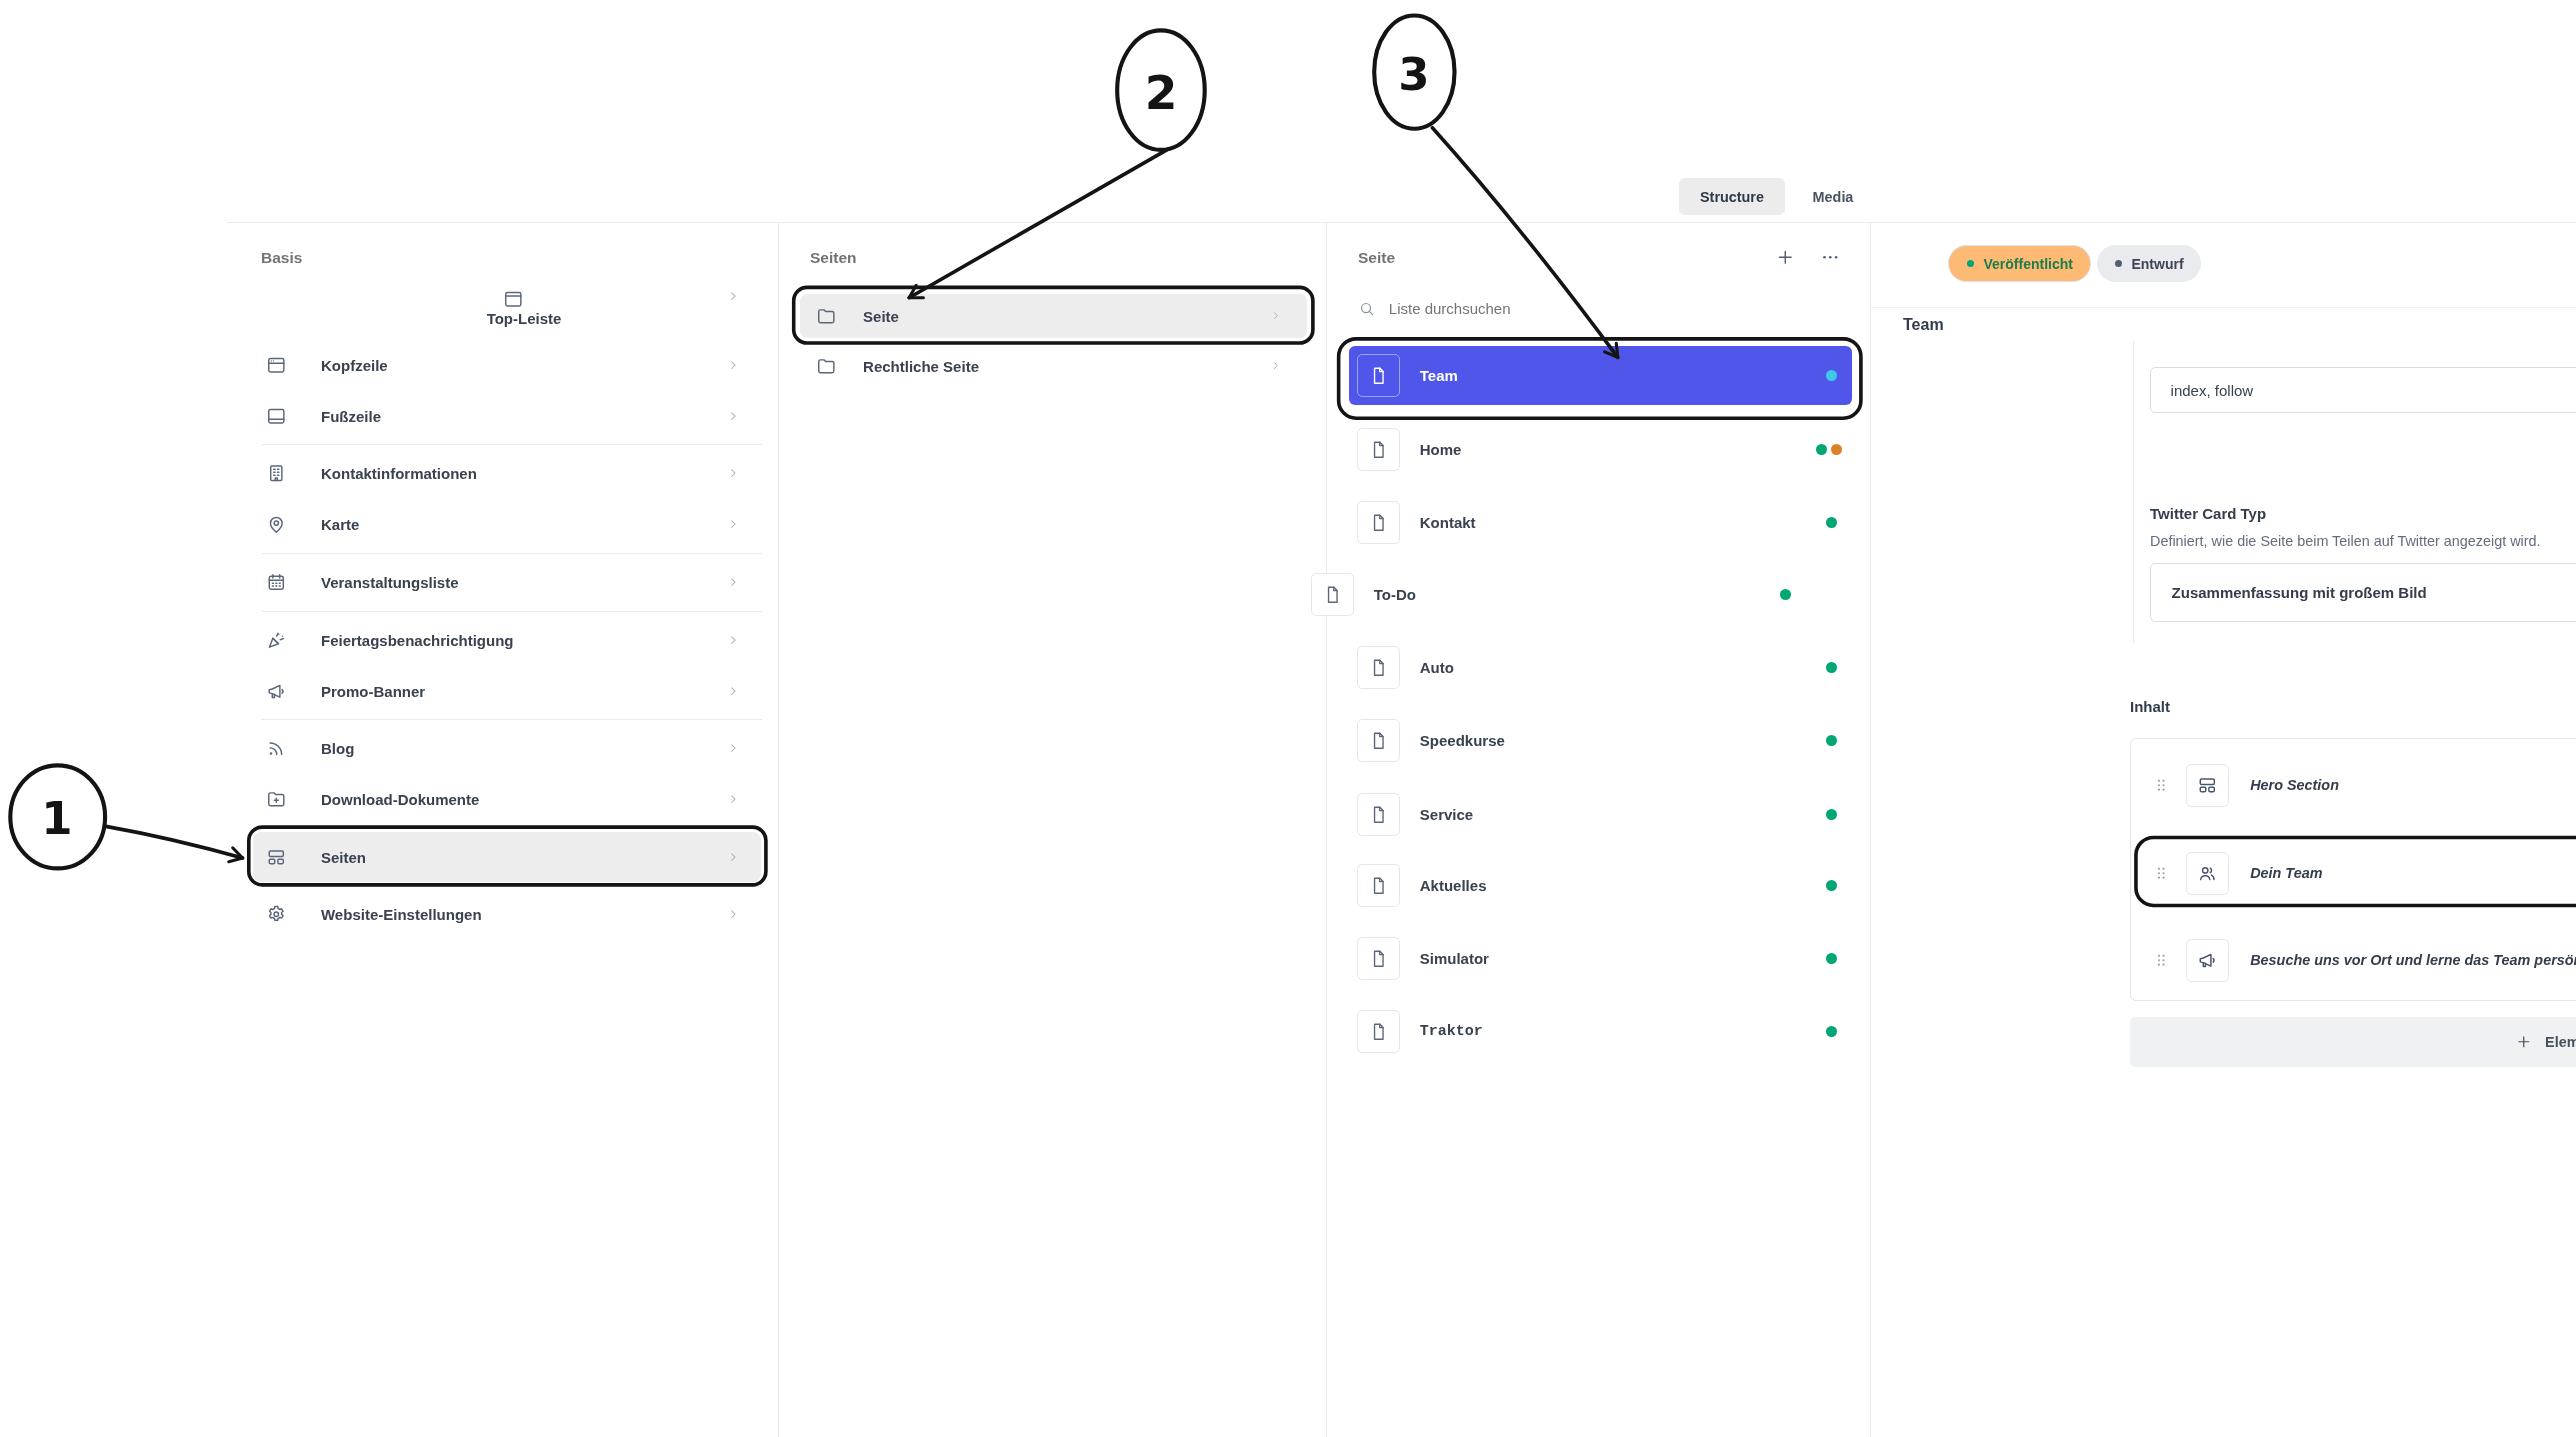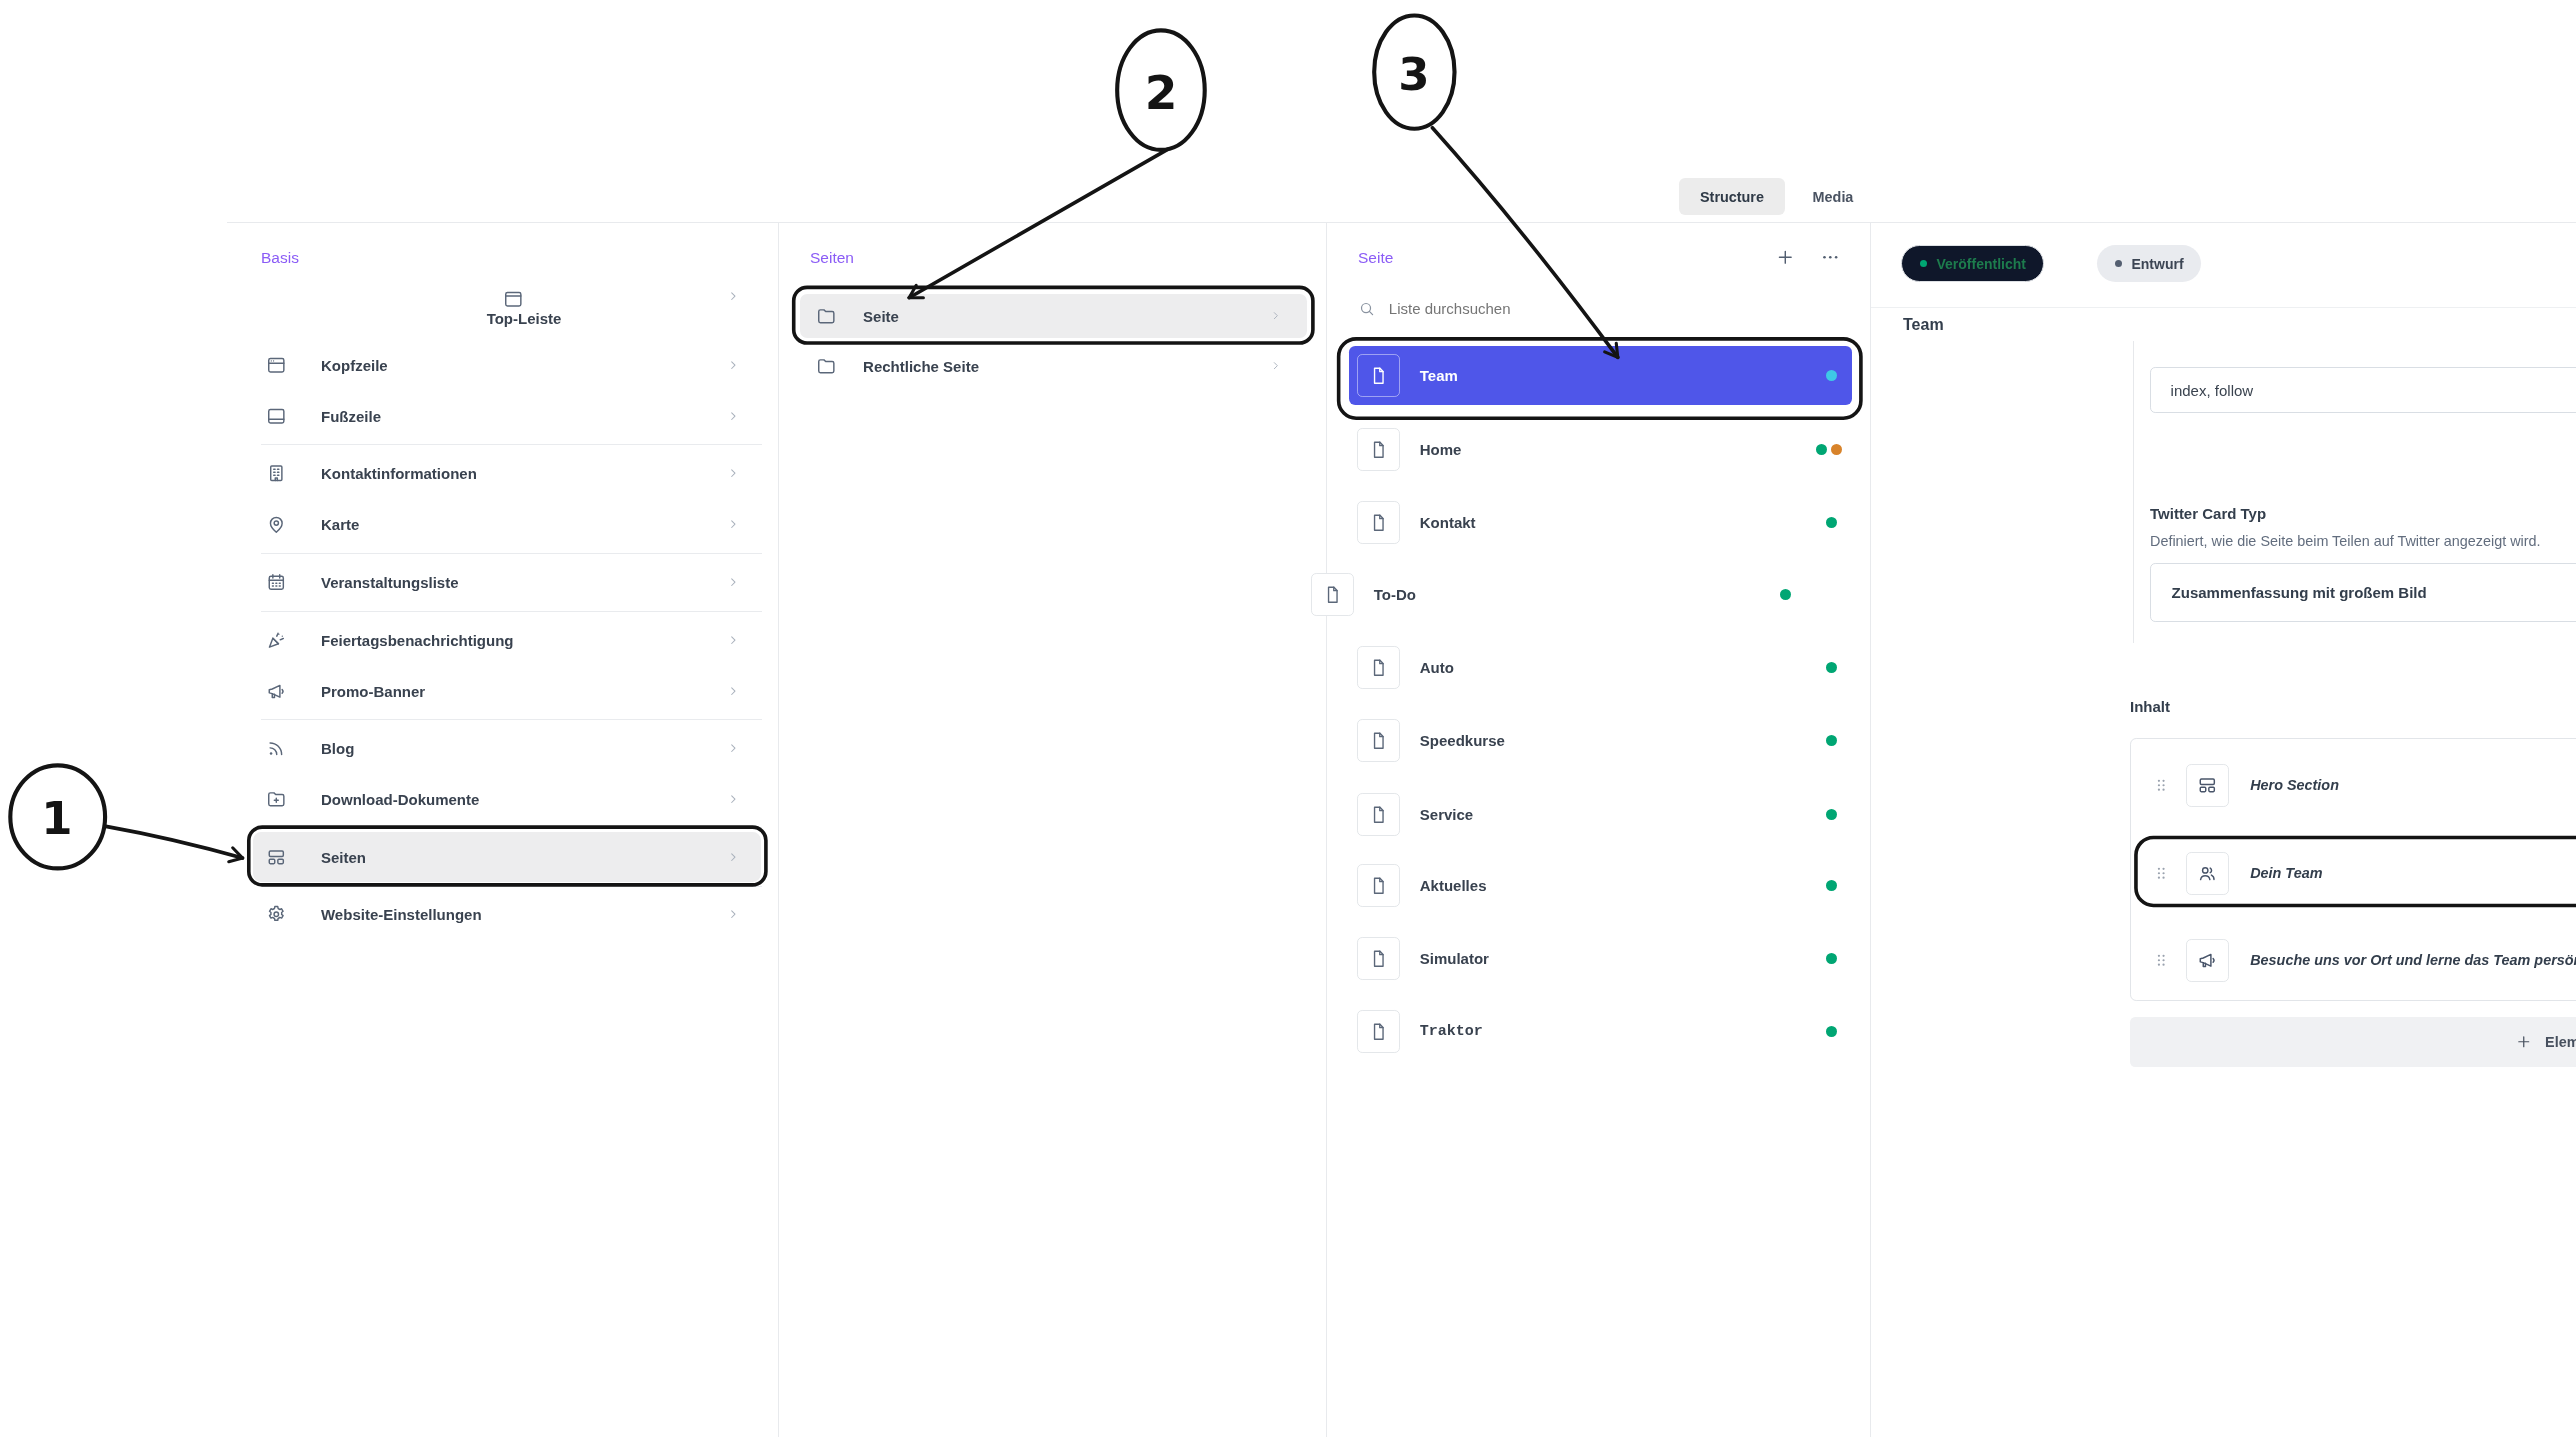--- a/index.html
+++ b/index.html
@@ -3,21 +3,21 @@
 <meta charset="utf-8">
 <style>
   html,body{margin:0;padding:0;background:#ffffff;}
   #app{position:relative;width:3386px;height:1437px;background:#ffffff;overflow:hidden;
        font-family:"Liberation Sans",sans-serif;color:#39424f;}
   .abs{position:absolute;}
   .ic{fill:none;stroke:currentColor;stroke-width:1.7;stroke-linecap:round;stroke-linejoin:round;display:block;}
   .hline{background:#e8eaed;height:1px;}
   .vline{background:#e8eaed;width:1px;}
   .divline{background:#e9ebee;height:1px;}
-  .colhead{font-size:15.5px;font-weight:400;color:#8b5cf6;}
+  .colhead{font-size:15.5px;font-weight:700;color:#737373;}
   .navrow{display:flex;align-items:center;border-radius:8.2px;}
   .navrow .lbl{font-size:15px;font-weight:600;color:#39424f;margin-left:34px;white-space:nowrap;}
   .navrow .nicon{color:#5b6779;margin-left:13.4px;}
   .navrow .chev{position:absolute;right:20.6px;color:#a9b1bc;}
   .hl-gray{background:#ededee;}
   .pagerow{display:flex;align-items:center;border-radius:6.2px;}
   .pagerow .isq{width:41px;height:41px;border:1px solid #e4e7ea;border-radius:5.2px;margin-left:8.2px;
                 display:flex;align-items:center;justify-content:center;color:#5b6779;background:#fff;}
   .pagerow .lbl{font-size:15px;font-weight:600;color:#39424f;margin-left:19.6px;white-space:nowrap;}
   .dot{width:11.3px;height:11.3px;border-radius:50%;position:absolute;top:50%;margin-top:-5.7px;}
@@ -439,21 +439,21 @@
   <div class="abs pagerow" style="left:1349px;top:1002px;width:503px;height:59px;font-family:Liberation Mono, monospace;">
     <span class="isq">
         <svg class="ic" width="19.6" height="19.6" viewBox="0 0 38 38">
           <use href="#i-file"></use>
         </svg>
       </span>
     <span class="lbl">Traktor</span>
     <span class="dot dot-green" style="left:477px;"></span>
   </div>
 
-  <div class="abs badge" style="left:1901px;top:245px;height:37px;padding:0 17.5px;background:#0f172a;border:1px solid #dde0e4;box-sizing:border-box;">
+  <div class="abs badge" style="left:1948px;top:245px;height:37px;padding:0 17.5px;background:#fdba74;border:1px solid #dde0e4;box-sizing:border-box;">
     <span style="width:7.7px;height:7.7px;border-radius:50%;background:#00a673;margin-right:9.3px;"></span>
     <span style="color:#1d7c4d;">Veröffentlicht</span>
   </div>
   <div class="abs badge" style="left:2097px;top:245px;height:37px;padding:0 17.5px;background:#e9ebef;">
     <span style="width:7.7px;height:7.7px;border-radius:50%;background:#545f71;margin-right:9.3px;"></span>
     <span style="color:#3c4554;">Entwurf</span>
   </div>
 
   <div class="abs hline" style="left:1871px;top:307px;width:1515px;background:#eef0f2;"></div>
 

